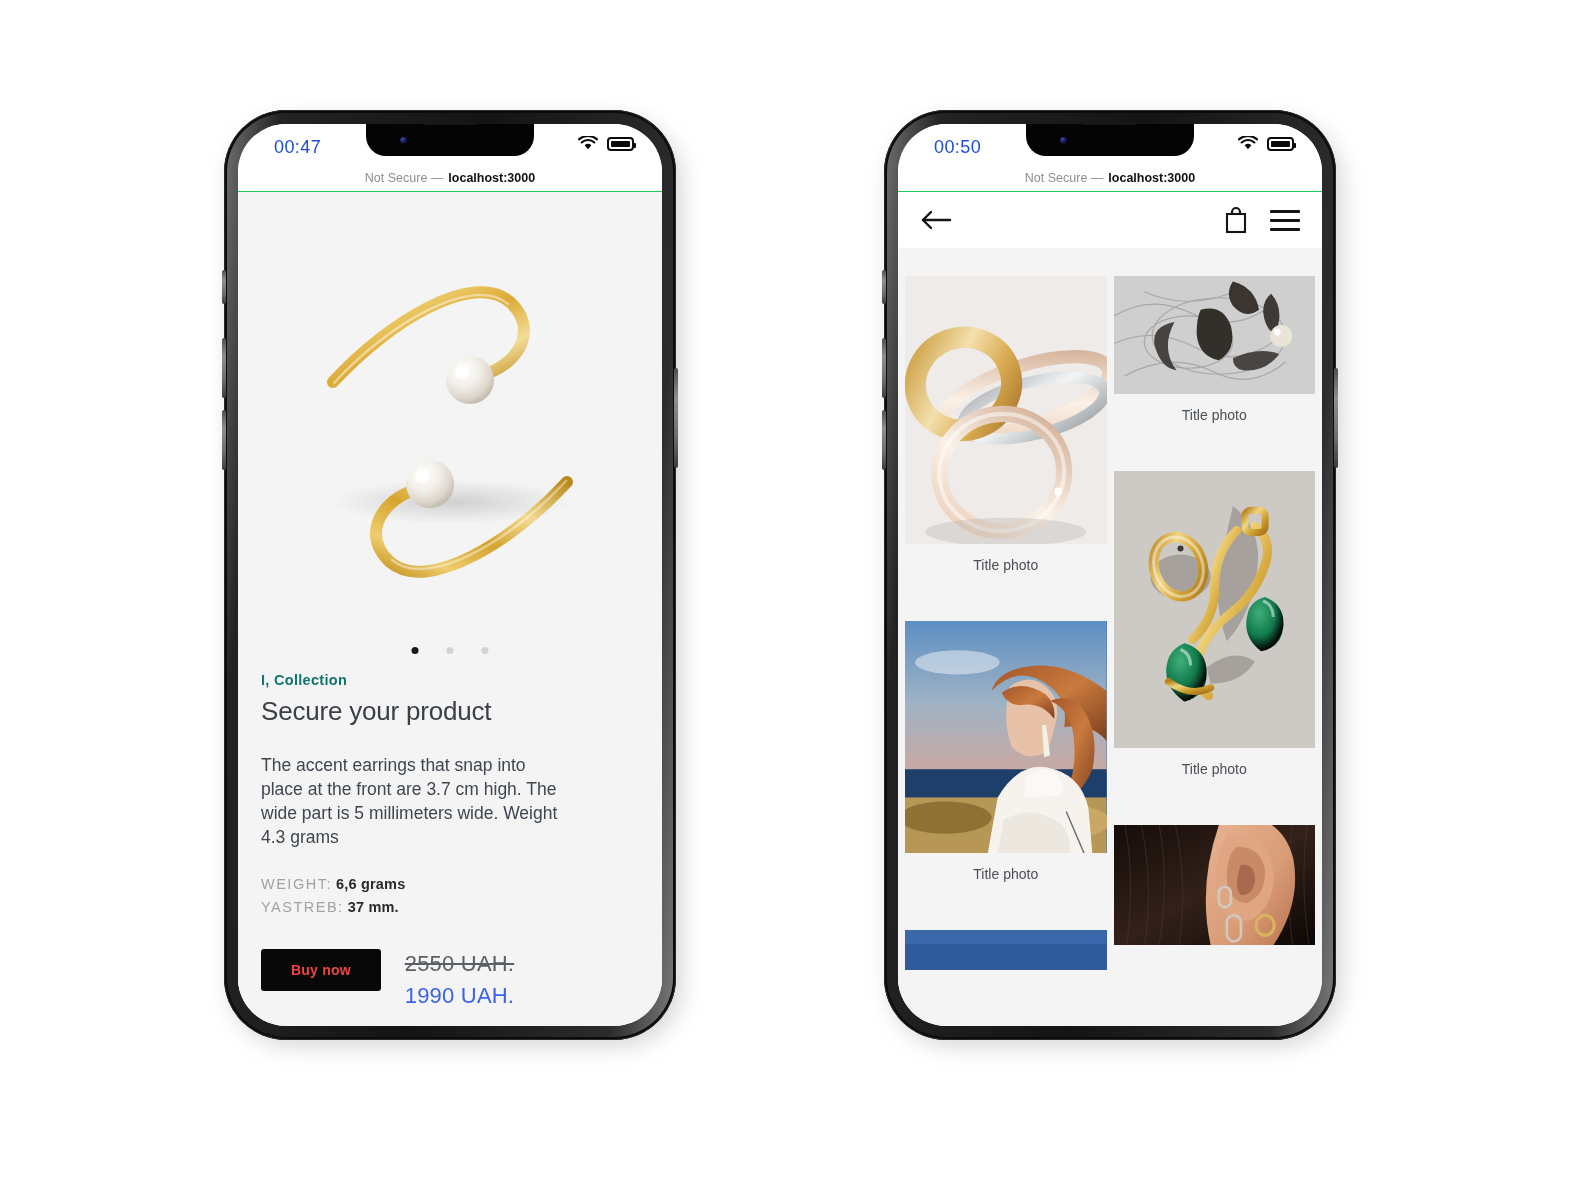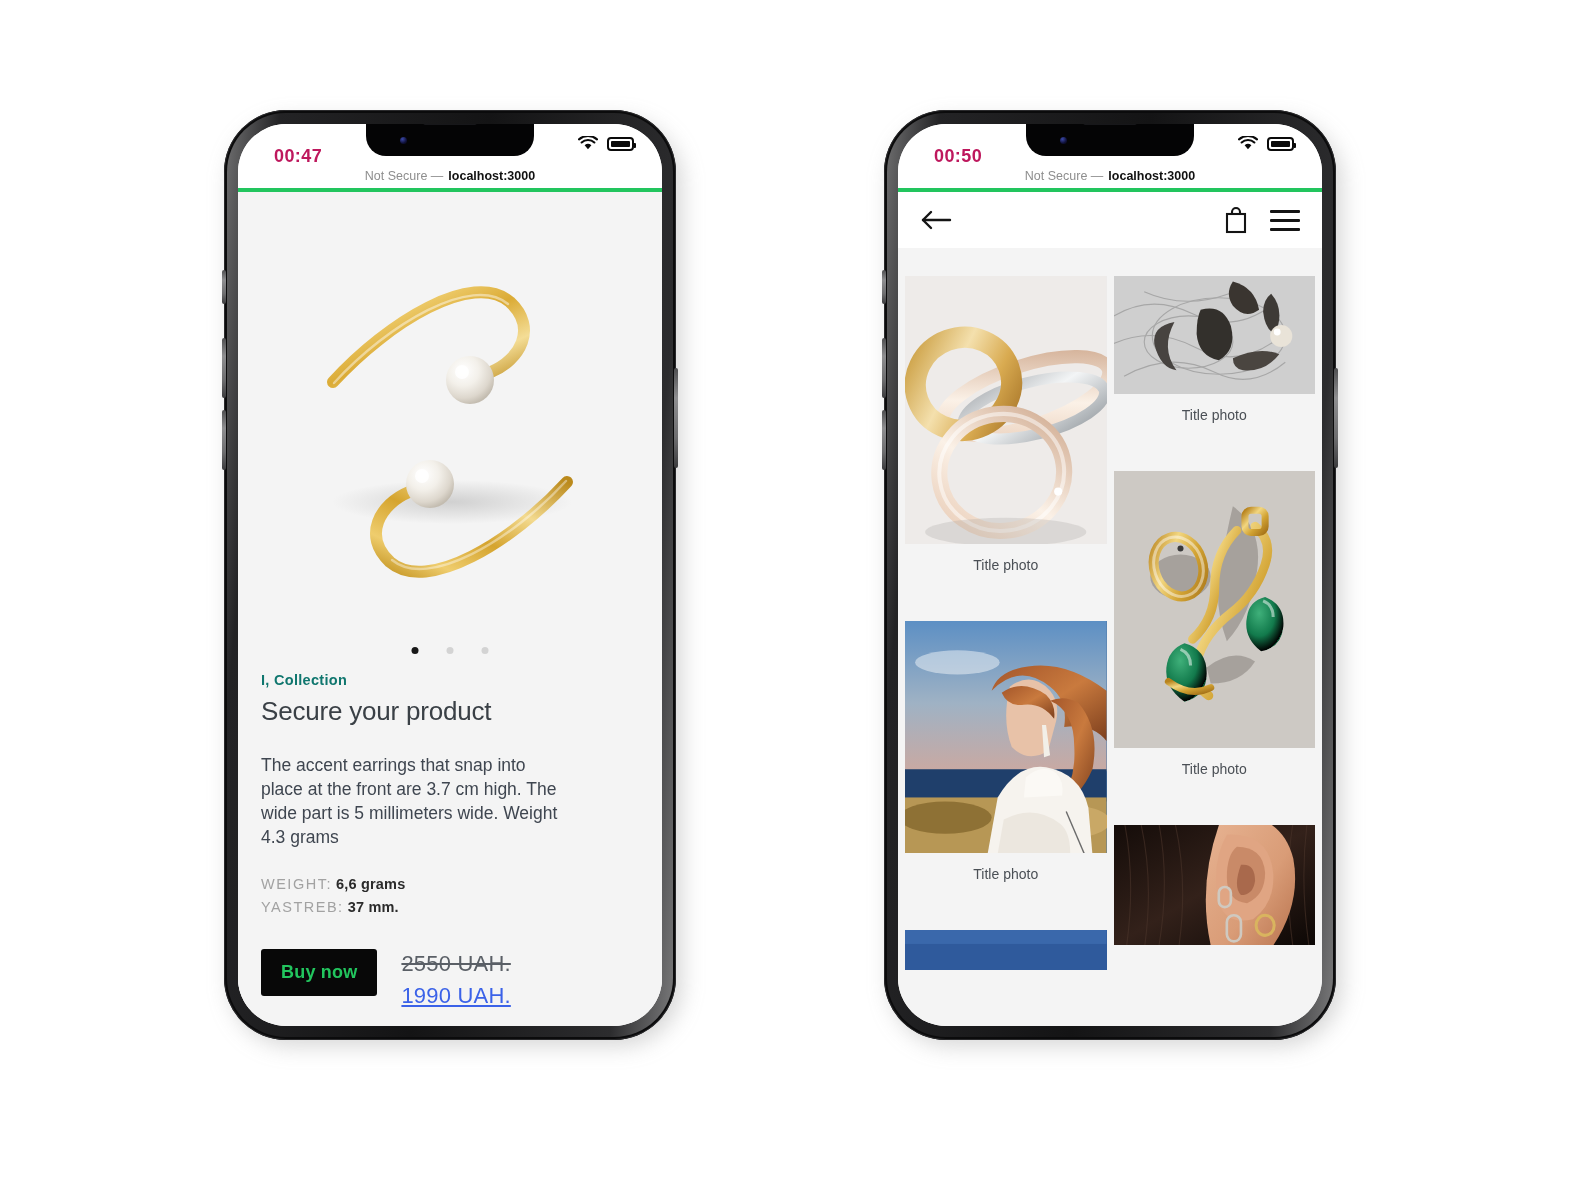--- a/index.html
+++ b/index.html
@@ -61,43 +61,42 @@
     width: 54px; height: 5px; border-radius: 3px; background: #17171a;
   }
 
   
   .status-bar {
     position: relative; height: 40px; background: #ffffff;
     display: flex; align-items: center; z-index: 30;
   }
   .status-time {
     position: absolute; left: 36px; top: 13px;
-    font-size: 18px; font-weight: bold; color: #be185d;
+    font-size: 18px; font-weight: normal; color: #1d4ed8;
     letter-spacing: 0.4px;
-    margin-top: 9px;
   }
   .status-right {
     position: absolute; right: 28px; top: 12px;
     display: flex; align-items: center; gap: 9px;
   }
   .batt {
     width: 27px; height: 14px; border: 2px solid #0a0a0a;
     border-radius: 4px; position: relative;
   }
   .batt::after {
     content: ""; position: absolute; right: -4px; top: 4px;
     width: 2px; height: 5px; background: #0a0a0a; border-radius: 0 1px 1px 0;
   }
   .batt i {
     position: absolute; inset: 2px; background: #0a0a0a; border-radius: 1px; display:block;
   }
   .url-bar {
     height: 28px; background: #ffffff;
     display: flex; align-items: center; justify-content: center;
-    font-size: 12.5px; border-bottom: 4px solid #22c55e;
+    font-size: 12.5px; border-bottom: 1px solid #22c55e;
   }
   .url-warn { color: #8e8e8e; margin-right: 5px; }
   .url-host { color: #111; font-weight: bold; }
 
   .viewport { position: relative; background: #f4f4f4; height: calc(100% - 68px); overflow: hidden; }
 
   
   .p1-hero {
     position: relative; height: 480px; background: #f4f4f4;
   }
@@ -123,32 +122,32 @@
   }
   .specs { margin-top: 26px; }
   .spec-row { font-size: 14.5px; margin-bottom: 7px; }
   .spec-label { color: #a2a2a2; letter-spacing: 1.5px; }
   .spec-value { color: #2b2b2b; font-weight: bold; letter-spacing: 0.2px; }
 
   .buy-row {
     margin-top: 34px; display: flex; align-items: flex-start; gap: 24px;
   }
   .buy-btn {
-    background: #080808; color: #22c55e; border: none;
-    font-size: 18px; font-weight: bold;
-    padding: 13px 20px; border-radius: 3px; cursor: pointer;
+    background: #080808; color: #ef4444; border: none;
+    font-size: 14px; font-weight: bold;
+    padding: 13px 30px; border-radius: 3px; cursor: pointer;
     font-family: inherit; letter-spacing: 0.2px;
   }
   .price-block { padding-top: 2px; }
   .price-old {
     font-size: 22px; color: #5a5f66; text-decoration: line-through;
     text-decoration-thickness: 1.5px; letter-spacing: 0.2px;
   }
   .price-new {
-    font-size: 22px; color: #3b62e8; margin-top: 6px; letter-spacing: 0.2px; text-decoration: underline;
+    font-size: 22px; color: #3b62e8; margin-top: 6px; letter-spacing: 0.2px;
   }
 
   
   .app-bar {
     height: 56px; background: #ffffff;
     display: flex; align-items: center; justify-content: space-between;
     padding: 0 22px;
   }
   .icon-btn { background: none; border: none; cursor: pointer; padding: 0; display: flex; }
   .burger { display: flex; flex-direction: column; gap: 6px; width: 30px; }

